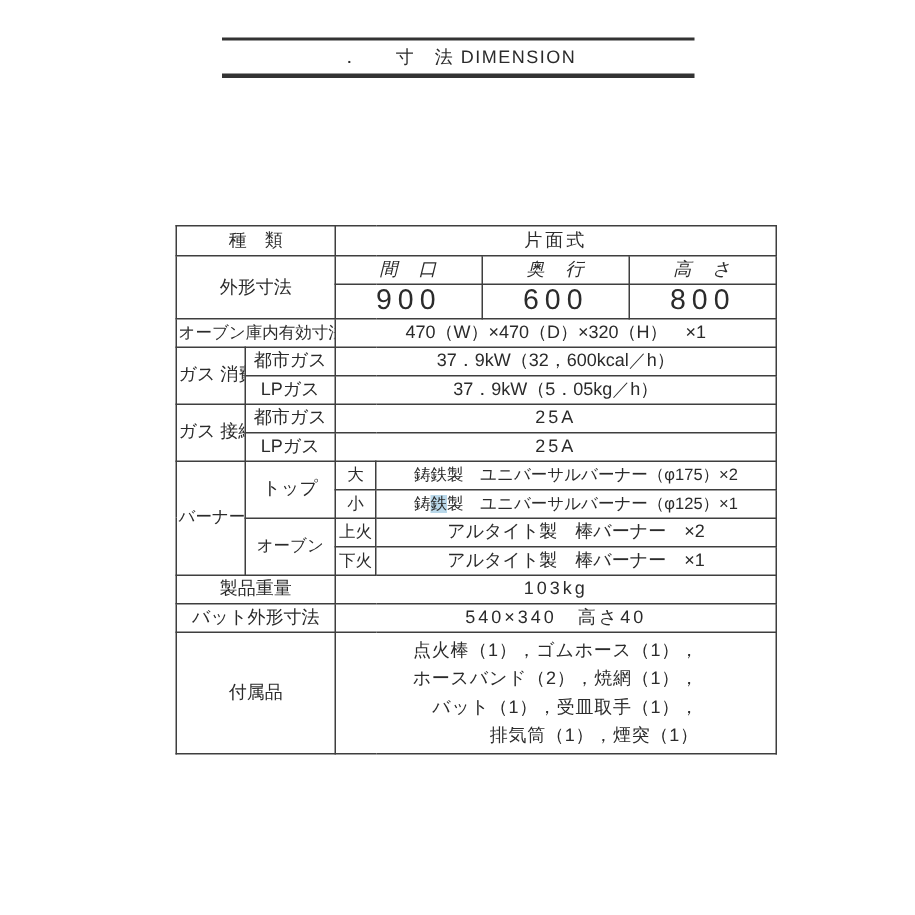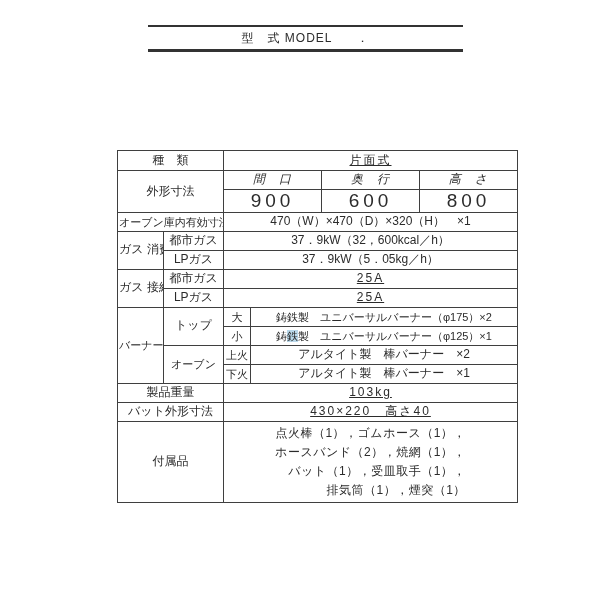--- a/index.html
+++ b/index.html
@@ -34,36 +34,36 @@
     overflow:hidden; white-space:nowrap;margin-left:20px;
   }
   tr.h19 td { height:19px; }
   tr.h18 td { height:18px; }
   tr.hacc td { height:80px; }
   .left { text-align:left; padding-left:3px; }
   .pre  { white-space:pre-line; }
   .sm   { font-size:11px; letter-spacing:0; }
   .xs   { font-size:11px; }
   .num  { letter-spacing:4px; font-size:19px; }
-  .ls1  { letter-spacing:2px;text-decoration:underline; }
+  .ls1  { letter-spacing:2px; }
   .ls2  { letter-spacing:1px;font-style:italic; }
   .hl   { background:#b9d8ea; }
   .acc-cell { vertical-align:middle; }
   .acc-wrap {
     display:inline-block; text-align:right;
     font-size:12px; line-height:19px; letter-spacing:0.5px;
   }
 </style>
 </head>
 <body>
 
 <div class="hdr">
   <div class="hdr-row1">
-    <span>型　式 MODEL</span>
     <span>．</span>
+    <span>寸　法 DIMENSION</span>
   </div>
 </div>
 
 <table class="spec">
   <colgroup>
     <col style="width:46px">
       <col style="width:60px">
       <col style="width:27px">
     <col style="width:71px">
       <col style="width:98px">
@@ -136,21 +136,21 @@
     <td colspan="3">アルタイト製　棒バーナー　×1</td>
   </tr>
 
   <tr class="h18">
     <td colspan="2">製品重量</td>
     <td colspan="4" class="ls1">103kg</td>
   </tr>
 
   <tr class="h18">
     <td colspan="2">バット外形寸法</td>
-    <td colspan="4" class="ls1">430×220　高さ40</td>
+    <td colspan="4" class="ls1">540×340　高さ40</td>
   </tr>
 
   <tr class="hacc">
     <td colspan="2">付属品</td>
     <td colspan="4" class="acc-cell">
       <div class="acc-wrap">
         <div>点火棒（1），ゴムホース（1），</div>
         <div>ホースバンド（2），焼網（1），</div>
         <div>バット（1），受皿取手（1），</div>
         <div>排気筒（1），煙突（1）</div>

